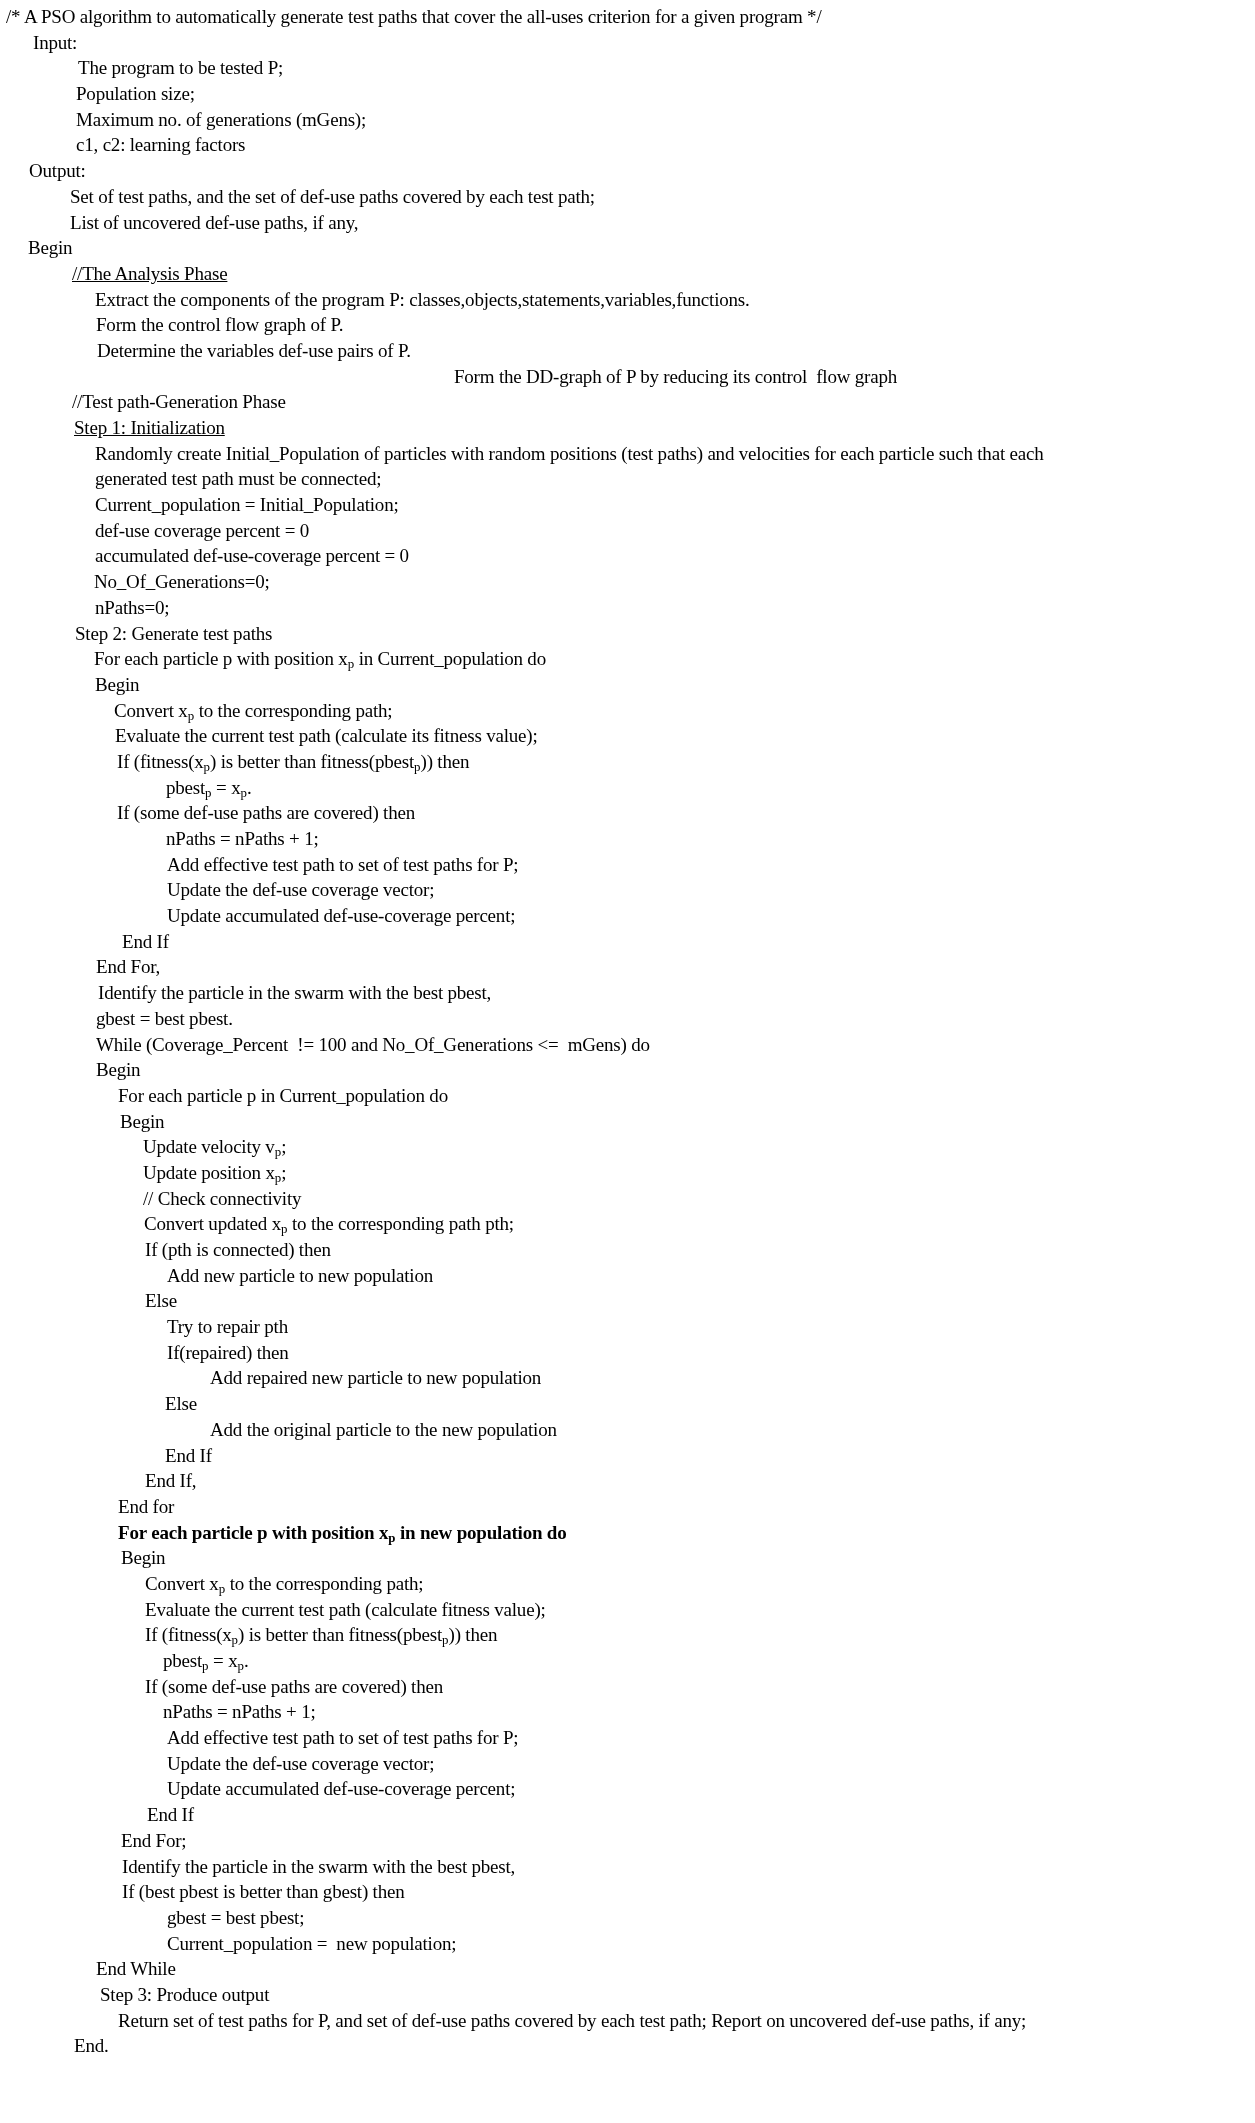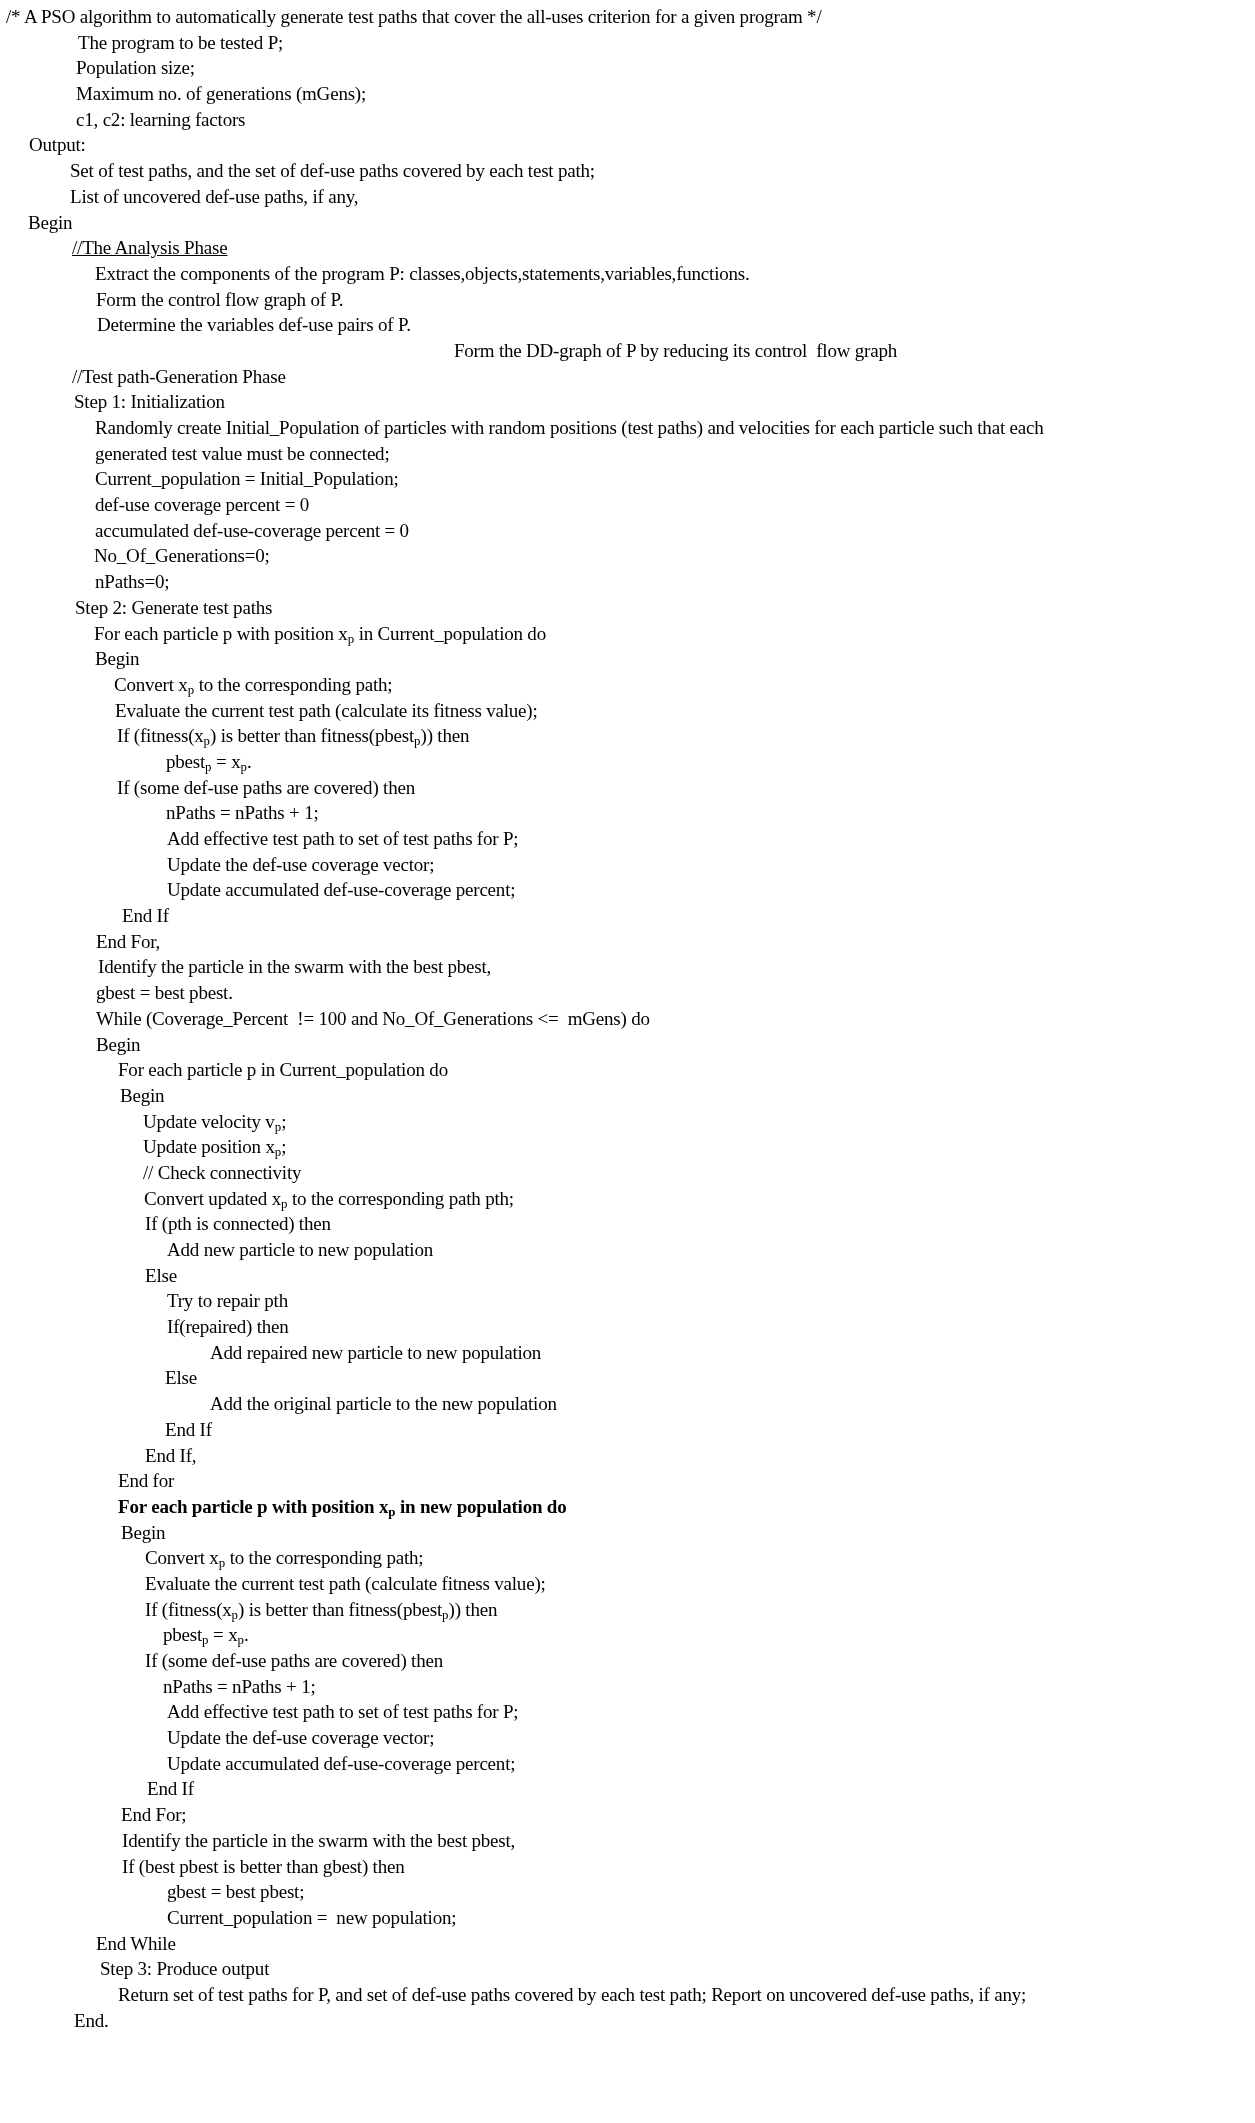--- a/index.html
+++ b/index.html
@@ -34,37 +34,38 @@
     vertical-align: -0.2em;
     letter-spacing: 0;
   }
 </style>
 </head>
 <body>
 
 <main data-name="pseudocode-listing">
   <div data-name="code-lines" id="code-lines">
       <div class="line" data-name="pseudocode-line" style="padding-left: 6px;">/* A PSO algorithm to automatically generate test paths that cover the all-uses criterion for a given program */</div>
+      <div class="line" data-name="pseudocode-line" style="padding-left: 33px;">Input:</div>
       <div class="line" data-name="pseudocode-line" style="padding-left: 78px;">The program to be tested P;</div>
       <div class="line" data-name="pseudocode-line" style="padding-left: 76px;">Population size;</div>
       <div class="line" data-name="pseudocode-line" style="padding-left: 76px;">Maximum no. of generations (mGens);</div>
       <div class="line" data-name="pseudocode-line" style="padding-left: 76px;">c1, c2: learning factors</div>
       <div class="line" data-name="pseudocode-line" style="padding-left: 29px;">Output:</div>
       <div class="line" data-name="pseudocode-line" style="padding-left: 70px;">Set of test paths, and the set of def-use paths covered by each test path;</div>
       <div class="line" data-name="pseudocode-line" style="padding-left: 70px;">List of uncovered def-use paths, if any,</div>
       <div class="line" data-name="pseudocode-line" style="padding-left: 28px;">Begin</div>
       <div class="line underline" data-name="pseudocode-line" style="padding-left: 72px;">//The Analysis Phase</div>
       <div class="line" data-name="pseudocode-line" style="padding-left: 95px;">Extract the components of the program P: classes,objects,statements,variables,functions.</div>
       <div class="line" data-name="pseudocode-line" style="padding-left: 96px;">Form the control flow graph of P.</div>
       <div class="line" data-name="pseudocode-line" style="padding-left: 97px;">Determine the variables def-use pairs of P.</div>
       <div class="line" data-name="pseudocode-line" style="padding-left: 96px; text-align: center;">Form the DD-graph of P by reducing its control  flow graph</div>
       <div class="line" data-name="pseudocode-line" style="padding-left: 72px;">//Test path-Generation Phase</div>
-      <div class="line" data-name="pseudocode-line" style="padding-left: 74px;">Step 1: Initialization</div>
+      <div class="line" data-name="pseudocode-line" style="padding-left: 74px; text-decoration: underline;">Step 1: Initialization</div>
       <div class="line" data-name="pseudocode-line" style="padding-left: 95px;">Randomly create Initial_Population of particles with random positions (test paths) and velocities for each particle such that each</div>
-      <div class="line" data-name="pseudocode-line" style="padding-left: 95px;">generated test value must be connected;</div>
+      <div class="line" data-name="pseudocode-line" style="padding-left: 95px;">generated test path must be connected;</div>
       <div class="line" data-name="pseudocode-line" style="padding-left: 95px;">Current_population = Initial_Population;</div>
       <div class="line" data-name="pseudocode-line" style="padding-left: 95px;">def-use coverage percent = 0</div>
       <div class="line" data-name="pseudocode-line" style="padding-left: 95px;">accumulated def-use-coverage percent = 0</div>
       <div class="line" data-name="pseudocode-line" style="padding-left: 94px;">No_Of_Generations=0;</div>
       <div class="line" data-name="pseudocode-line" style="padding-left: 95px;">nPaths=0;</div>
       <div class="line" data-name="pseudocode-line" style="padding-left: 75px;">Step 2: Generate test paths</div>
       <div class="line" data-name="pseudocode-line" style="padding-left: 94px;">For each particle p with position x<sub>p</sub> in Current_population do</div>
       <div class="line" data-name="pseudocode-line" style="padding-left: 95px;">Begin</div>
       <div class="line" data-name="pseudocode-line" style="padding-left: 114px;">Convert x<sub>p</sub> to the corresponding path;</div>
       <div class="line" data-name="pseudocode-line" style="padding-left: 115px;">Evaluate the current test path (calculate its fitness value);</div>

